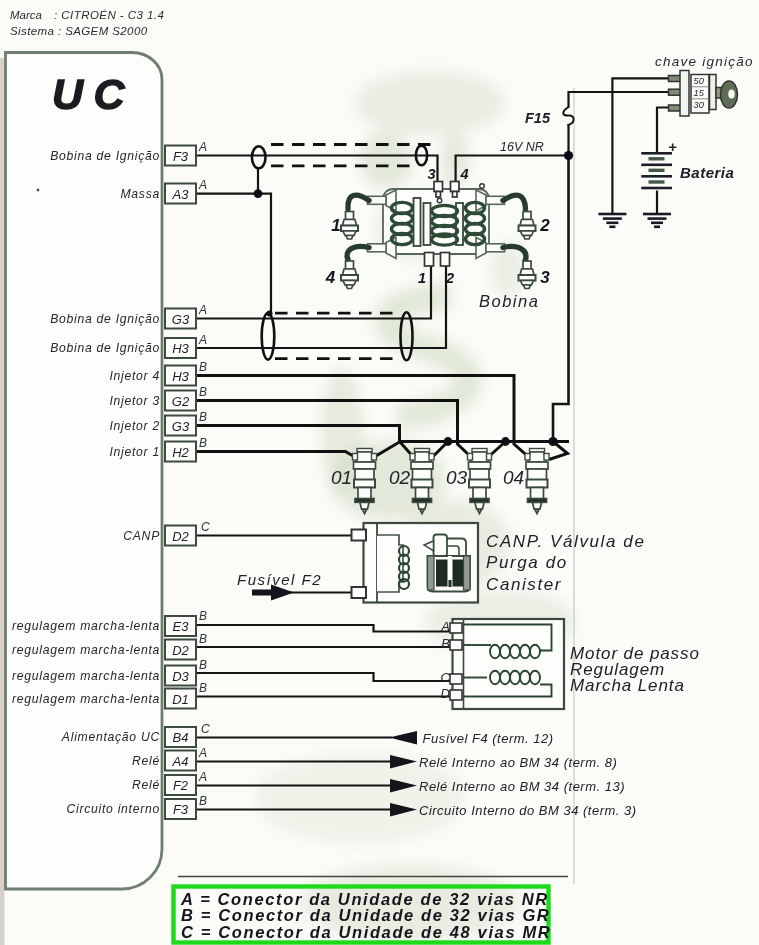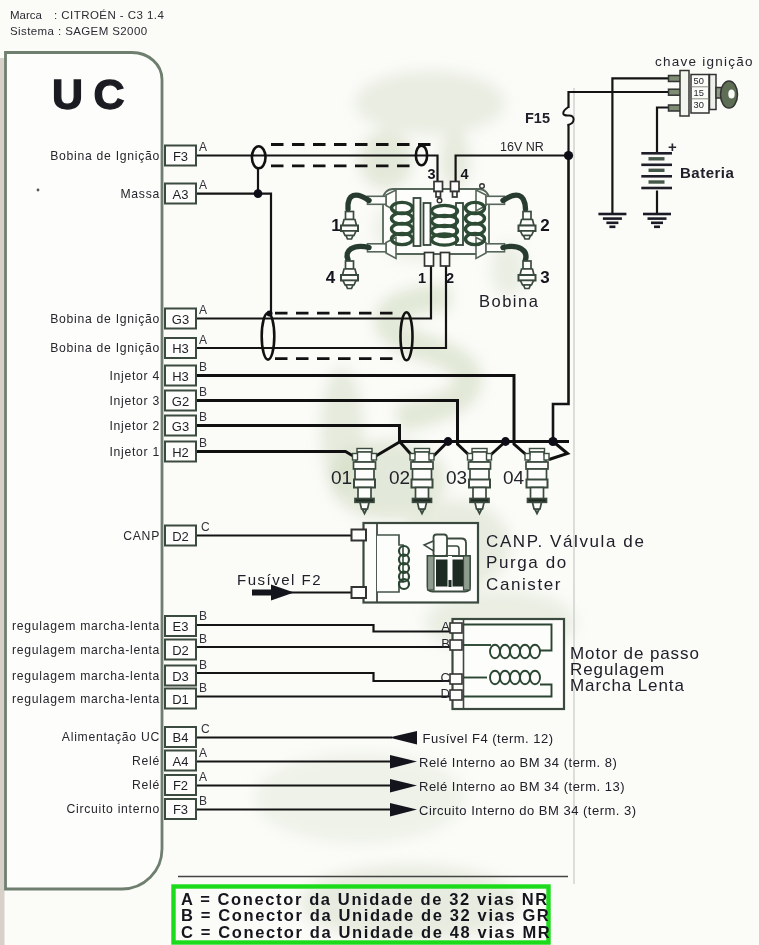--- a/index.html
+++ b/index.html
@@ -1,17 +1,17 @@
 <!DOCTYPE html>
 <html><head>
 <meta charset="utf-8">
 <style>
 html,body{margin:0;padding:0;background:#fff;}
 #page{position:relative;width:759px;height:945px;background:#fbfbf8;overflow:hidden;
-  font-family:"Liberation Sans",sans-serif;}
+  font-family:"Liberation Sans",sans-serif;font-style:italic;}
 svg{position:absolute;left:0;top:0;}
 </style>
 </head>
 <body>
 <div id="page">
 <svg width="759" height="945" viewBox="0 0 759 945">
 <defs>
 <filter id="bl" x="-50%" y="-50%" width="200%" height="200%">
           <feGaussianBlur stdDeviation="7"></feGaussianBlur>
         </filter>

